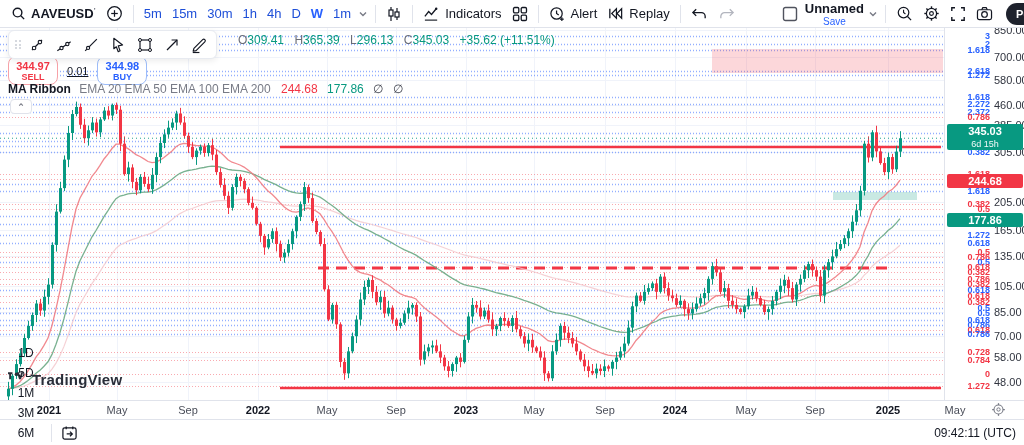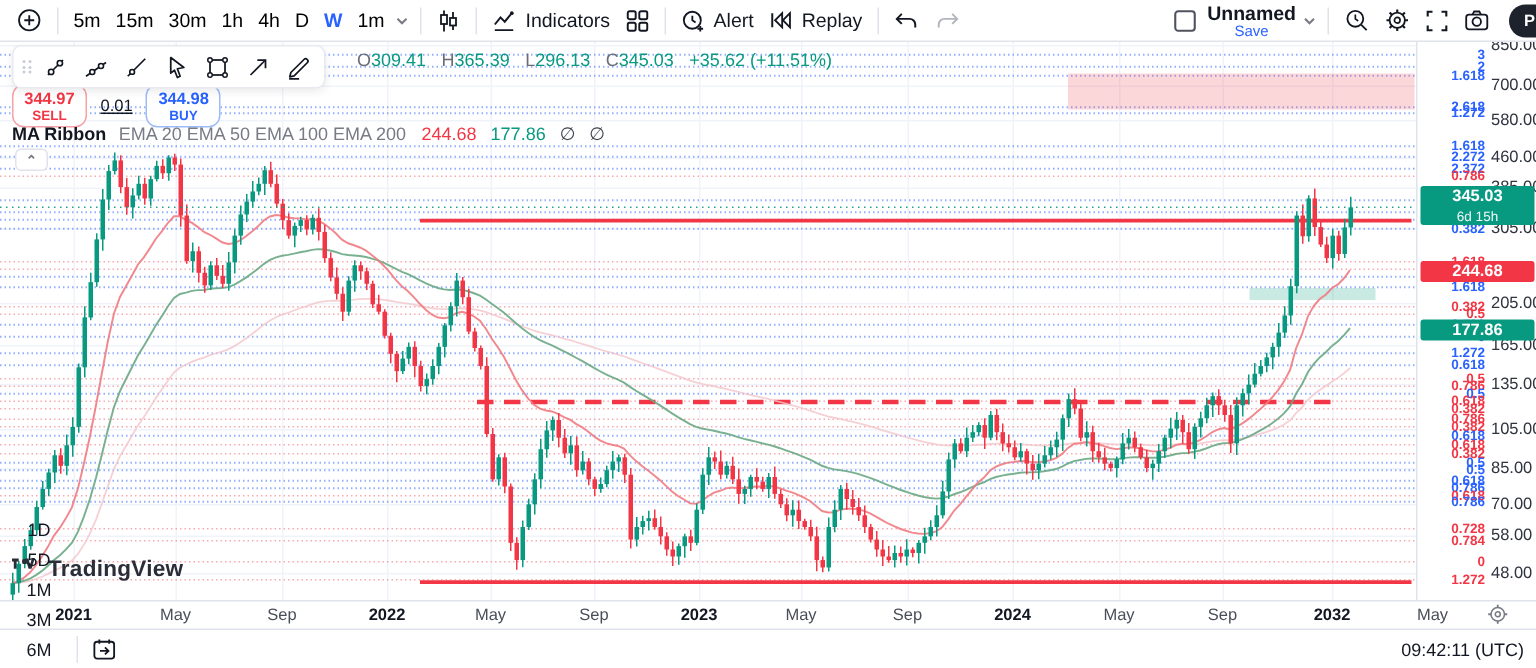--- a/index.html
+++ b/index.html
@@ -9,21 +9,21 @@
     display:flex; align-items:center; justify-content:space-between;
     padding:0 6px; border-bottom:1px solid #e0e3eb; background:#fff; z-index:40; }
   .tb-group { display:flex; align-items:center; height:100%; }
   .sep { width:1px; height:18px; background:#e0e3eb; margin:0 5px; }
   .tbtn { display:flex; align-items:center; gap:5px; border:none; background:none;
     padding:2px 5px; border-radius:4px; font:500 13px "Liberation Sans",sans-serif;
     color:#131722; cursor:pointer; }
   .ticon { display:flex; align-items:center; justify-content:center; }
   .sym { font-weight:700; font-size:13px; }
   .sym sup { font-size:8px; color:#787b86; }
-  .int { font:500 13px "Liberation Sans",sans-serif; color:#000000; padding:2px 5px;
+  .int { font:500 13px "Liberation Sans",sans-serif; color:#1d4ed8; padding:2px 5px;
     border:none; background:none; border-radius:4px; cursor:pointer; }
   .int.active { color:#2962ff; font-weight:700; }
   .unnamed-block { display:flex; flex-direction:column; align-items:center; line-height:11px; margin:0 2px; cursor:pointer;}
   .unnamed { font:600 13px "Liberation Sans",sans-serif; color:#131722; }
   .savelbl { font:400 10px "Liberation Sans",sans-serif; color:#2962ff; }
   .publish { position:absolute; left:1006px; top:3px; height:22px; width:40px;
     background:#1e222d; color:#fff; border:none; border-radius:12px;
     font:700 11px "Liberation Sans",sans-serif; text-align:left; padding-left:10px;
     overflow:hidden; white-space:nowrap; cursor:pointer; z-index:41;}
   
@@ -87,20 +87,29 @@
   .rng { font:500 12px "Liberation Sans",sans-serif; color:#131722; border:none;
     background:none; padding:2px 6px; border-radius:4px; cursor:pointer; }
   .clock { font:400 12px "Liberation Sans",sans-serif; color:#131722; cursor:pointer; }
   svg.icon { display:block; }
 </style>
 </head>
 <body>
 
 <div class="topbar">
   <div class="tb-group">
+    <button class="tbtn">
+      <span class="ticon">
+        <svg class="icon" width="15" height="15" viewBox="0 0 16 16">
+            <circle cx="7" cy="7" r="4.6" fill="none" stroke="#131722" stroke-width="1.5"></circle>
+            <line x1="10.5" y1="10.5" x2="14" y2="14" stroke="#131722" stroke-width="1.5"></line>
+          </svg>
+      </span>
+      <span class="sym"><span>AAVEUSD</span><sup>ʼ</sup></span>
+    </button>
     <button class="tbtn">
       <span class="ticon">
         <svg class="icon" width="17" height="17" viewBox="0 0 18 18">
             <circle cx="9" cy="9" r="7.2" fill="none" stroke="#131722" stroke-width="1.3"></circle>
             <line x1="9" y1="5.5" x2="9" y2="12.5" stroke="#131722" stroke-width="1.3"></line>
             <line x1="5.5" y1="9" x2="12.5" y2="9" stroke="#131722" stroke-width="1.3"></line>
           </svg>
       </span>
     </button>
     <span class="sep"></span>
@@ -995,21 +1004,21 @@
     <span class="tlab" style="left: 188px;">Sep</span>
     <span class="tlab bold" style="left: 258px;">2022</span>
     <span class="tlab" style="left: 327px;">May</span>
     <span class="tlab" style="left: 396px;">Sep</span>
     <span class="tlab bold" style="left: 466px;">2023</span>
     <span class="tlab" style="left: 534px;">May</span>
     <span class="tlab" style="left: 605px;">Sep</span>
     <span class="tlab bold" style="left: 675px;">2024</span>
     <span class="tlab" style="left: 746px;">May</span>
     <span class="tlab" style="left: 815px;">Sep</span>
-    <span class="tlab bold" style="left: 888px;">2032</span>
+    <span class="tlab bold" style="left: 888px;">2025</span>
     <span class="tlab" style="left: 955px;">May</span>
   </div>
 
 <div class="bottombar">
   <div class="ranges">
     <span id="rangebtns" style="display:flex;gap:2px;flex-direction:column;">
         <button class="rng">1D</button>
         <button class="rng">5D</button>
         <button class="rng">1M</button>
         <button class="rng">3M</button>

